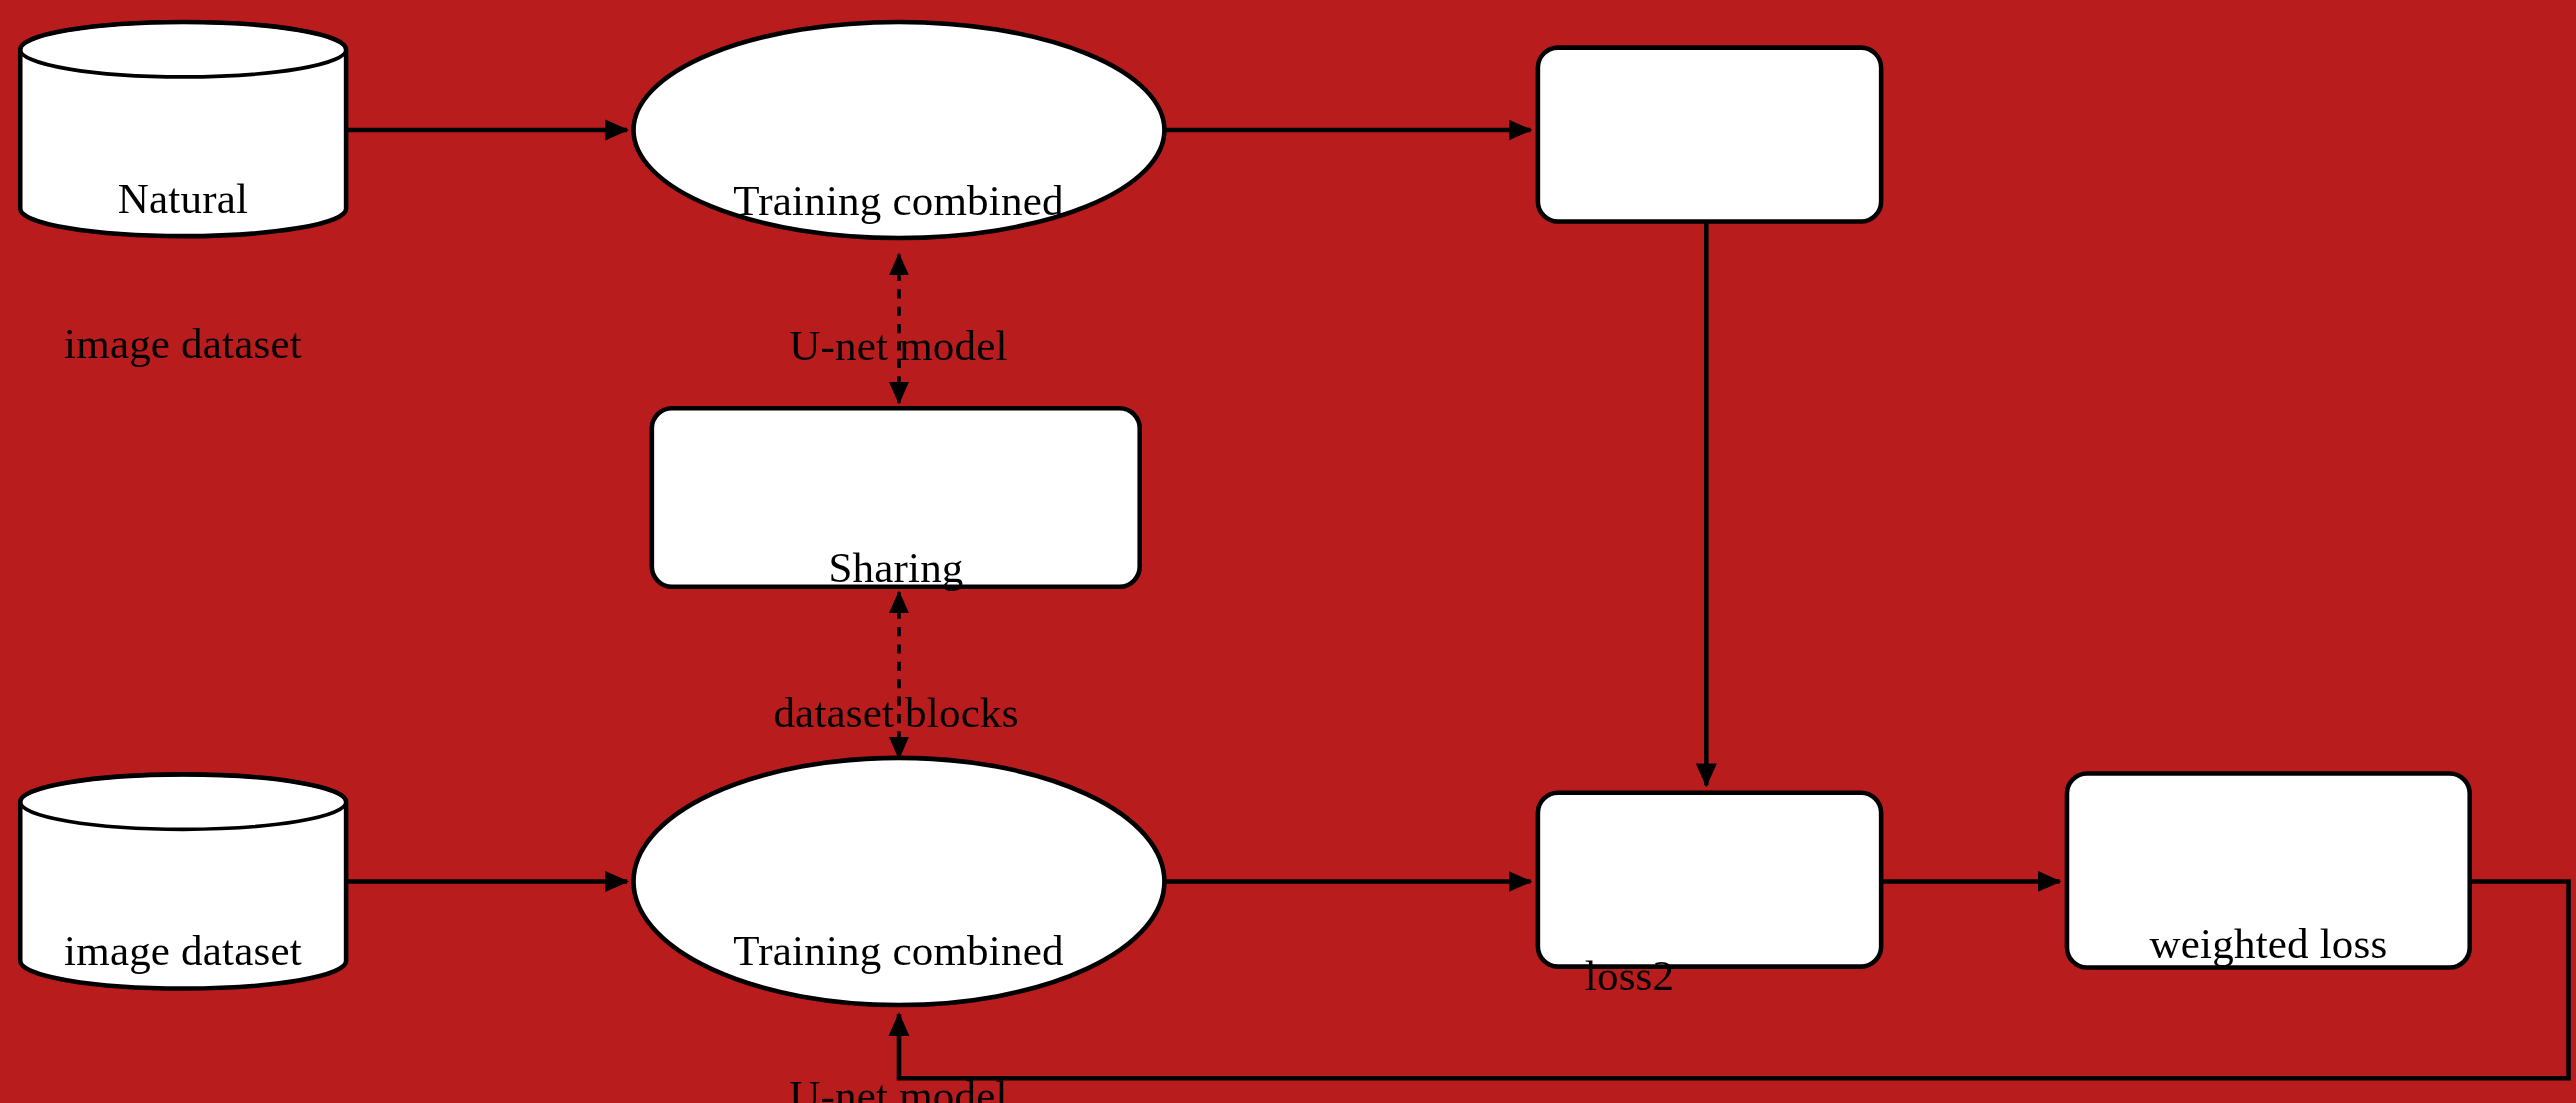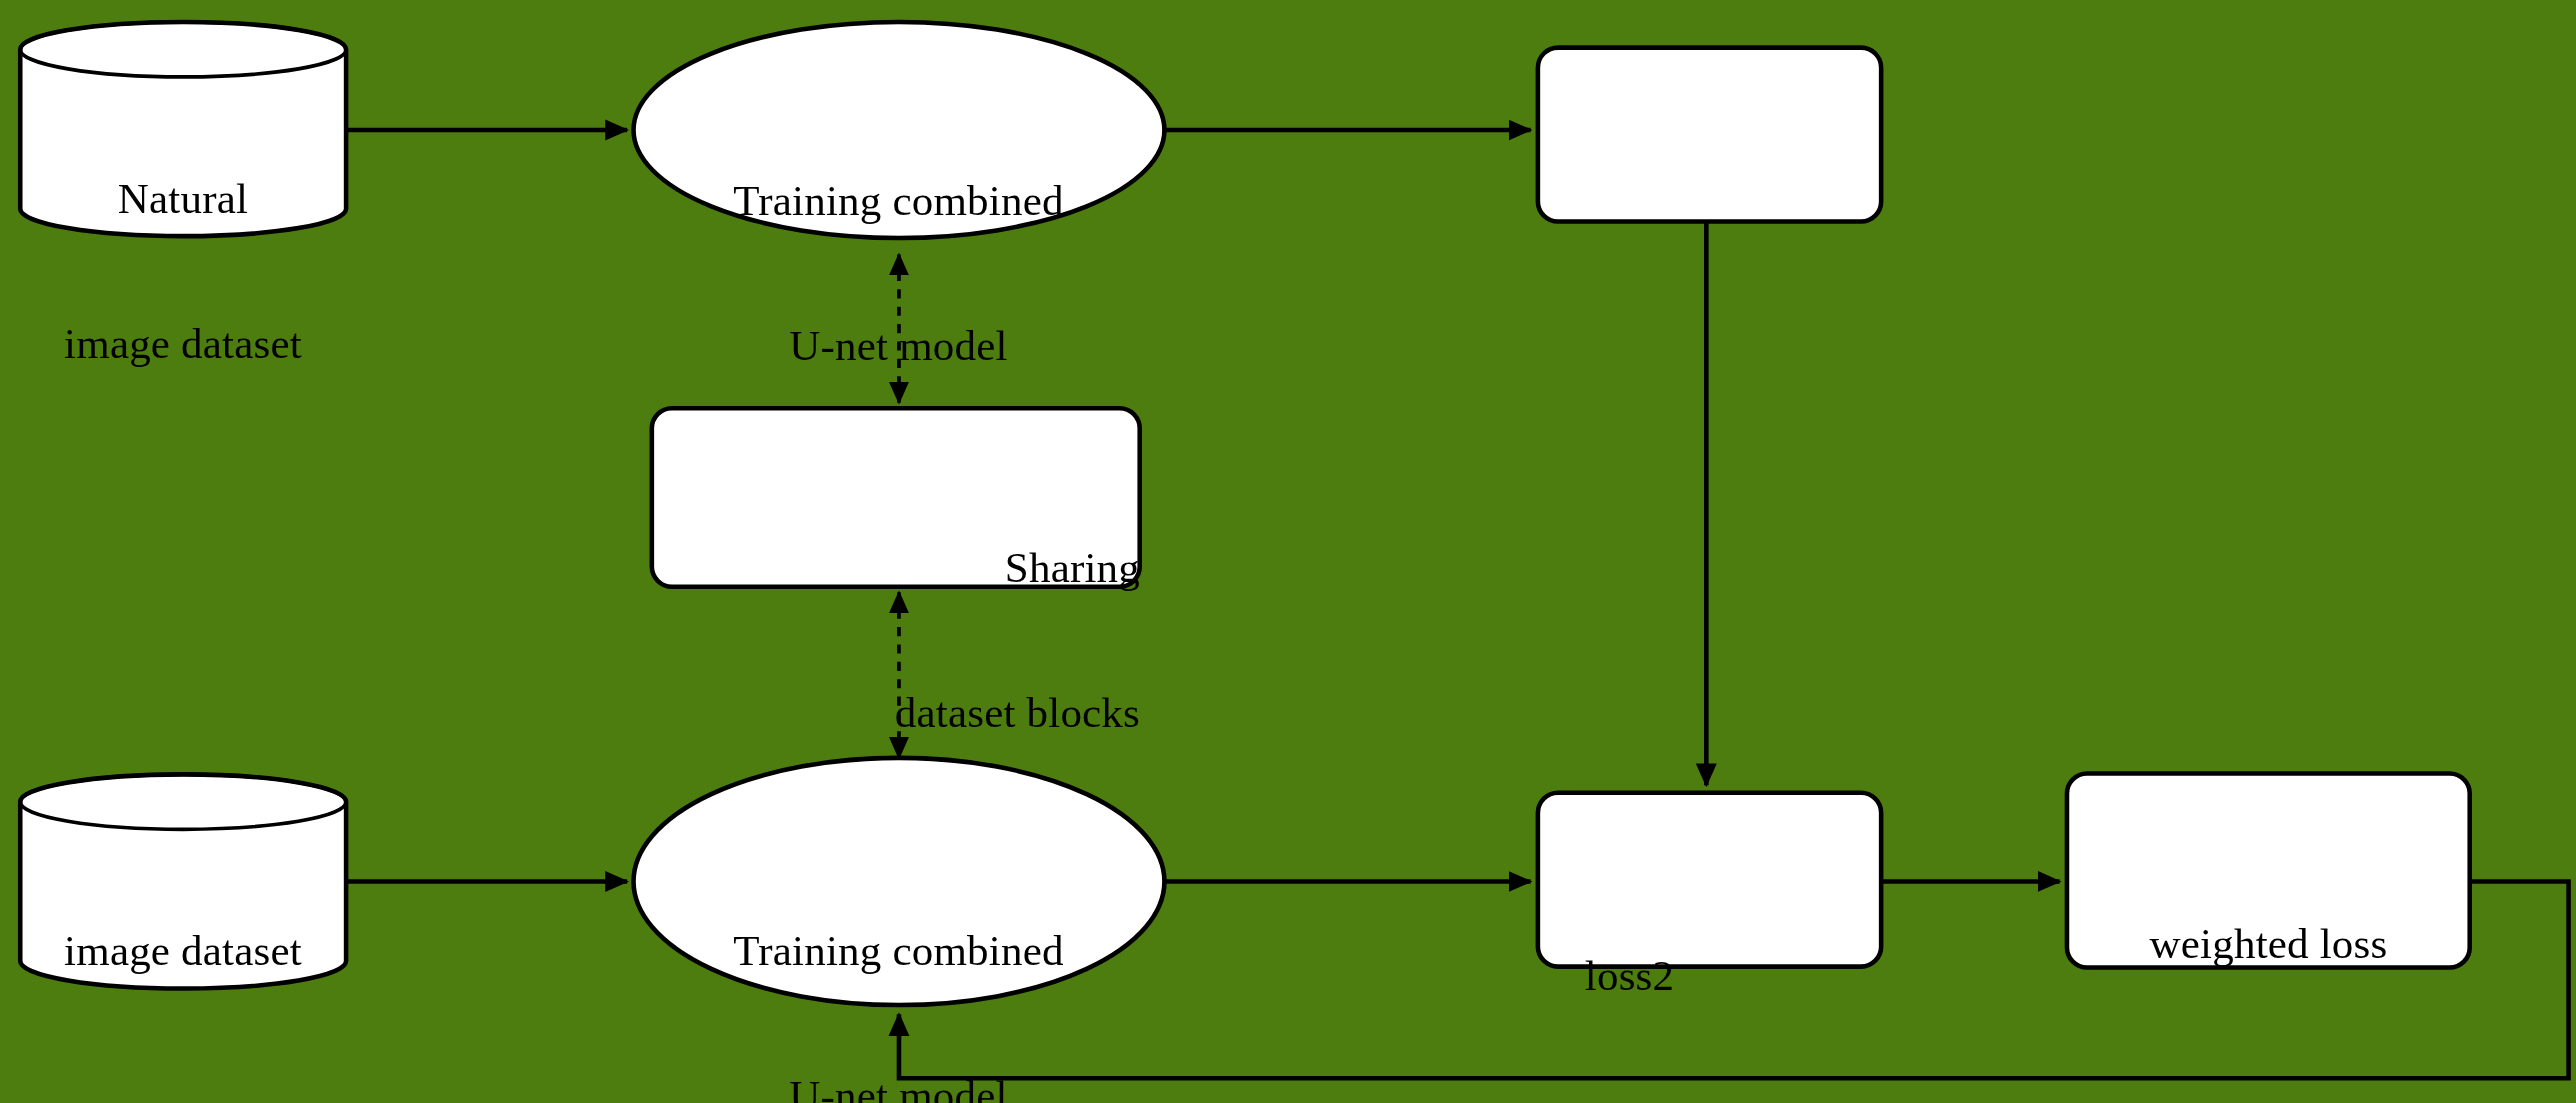--- a/index.html
+++ b/index.html
@@ -4,21 +4,21 @@
 <style>
   html, body {
     margin: 0;
     padding: 0;
     background: #ffffff;
   }
   #canvas {
     position: relative;
     width: 2576px;
     height: 1103px;
-    background: #4d7c0f;
+    background: #b91c1c;
     overflow: hidden;
     font-family: "Liberation Serif", "DejaVu Serif", serif;
   }
   #diagram-svg {
     position: absolute;
     left: 0;
     top: 0;
     width: 2576px;
     height: 1103px;
   }
@@ -139,21 +139,21 @@
     <span class="lbl-line">Natural</span>
     <span class="lbl-line">image dataset</span>
   </div>
 
   <div class="label two-line" style="left:633px; top:81px; width:531px;">
     <span class="lbl-line">Training combined</span>
     <span class="lbl-line">U-net model</span>
   </div>
 
 
-  <div class="label two-line" style="left:652px; top:448px; width:488px;text-align:right;">
+  <div class="label two-line" style="left:652px; top:448px; width:488px;">
     <span class="lbl-line">Sharing</span>
     <span class="lbl-line">dataset blocks</span>
   </div>
 
   <div class="label two-line" style="left:20px; top:831px; width:326px;">
     <span class="lbl-line">image dataset</span>
   </div>
 
   <div class="label two-line" style="left:633px; top:831px; width:531px;">
     <span class="lbl-line">Training combined</span>

